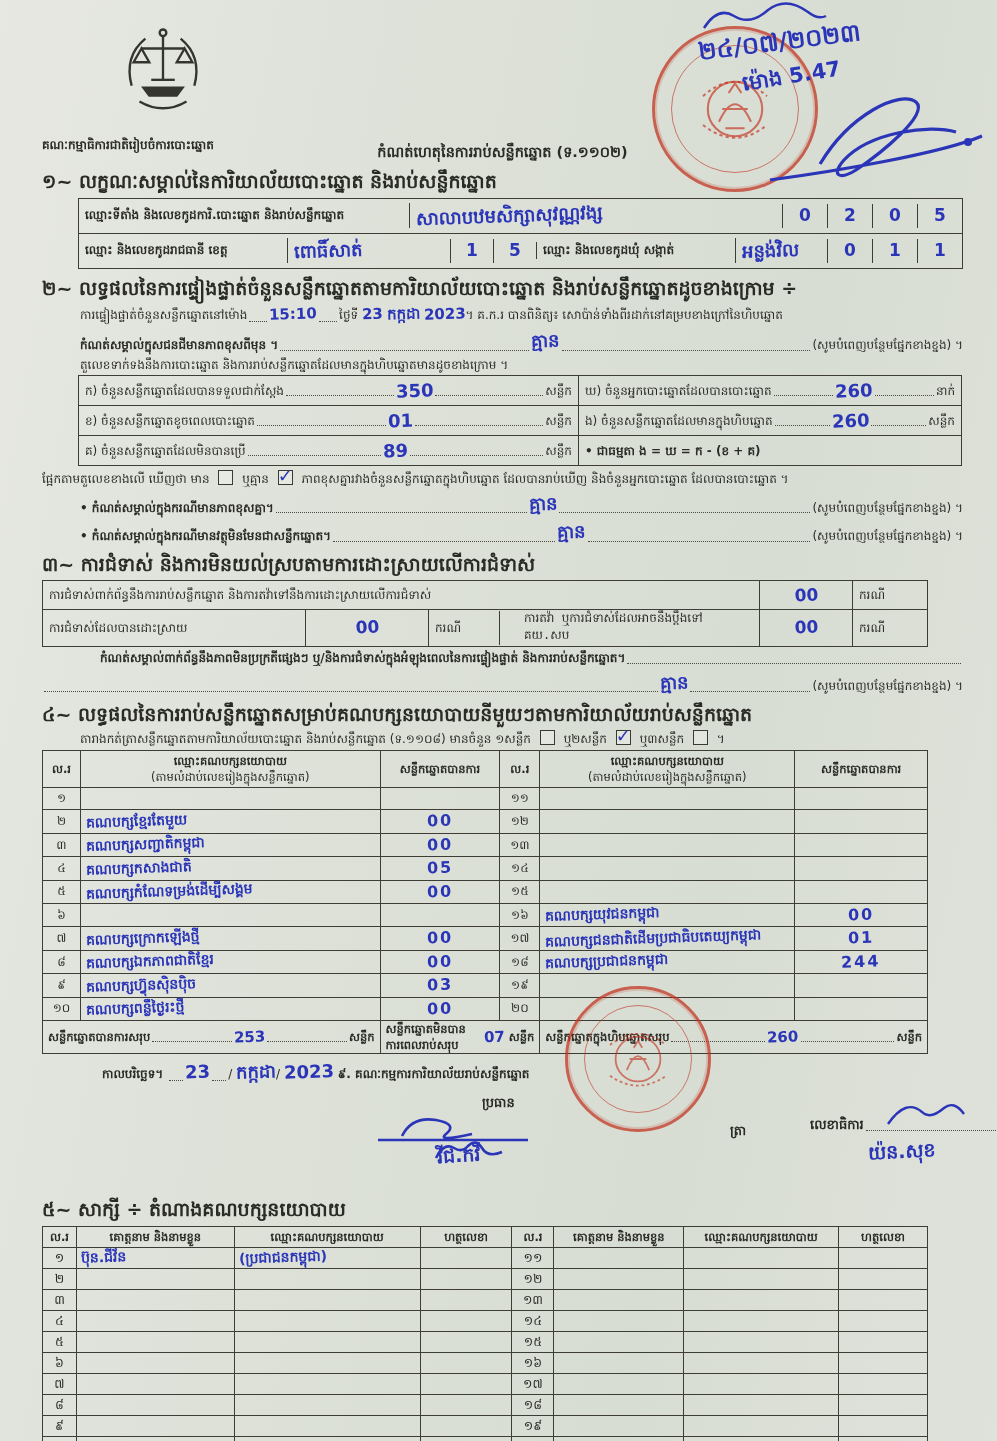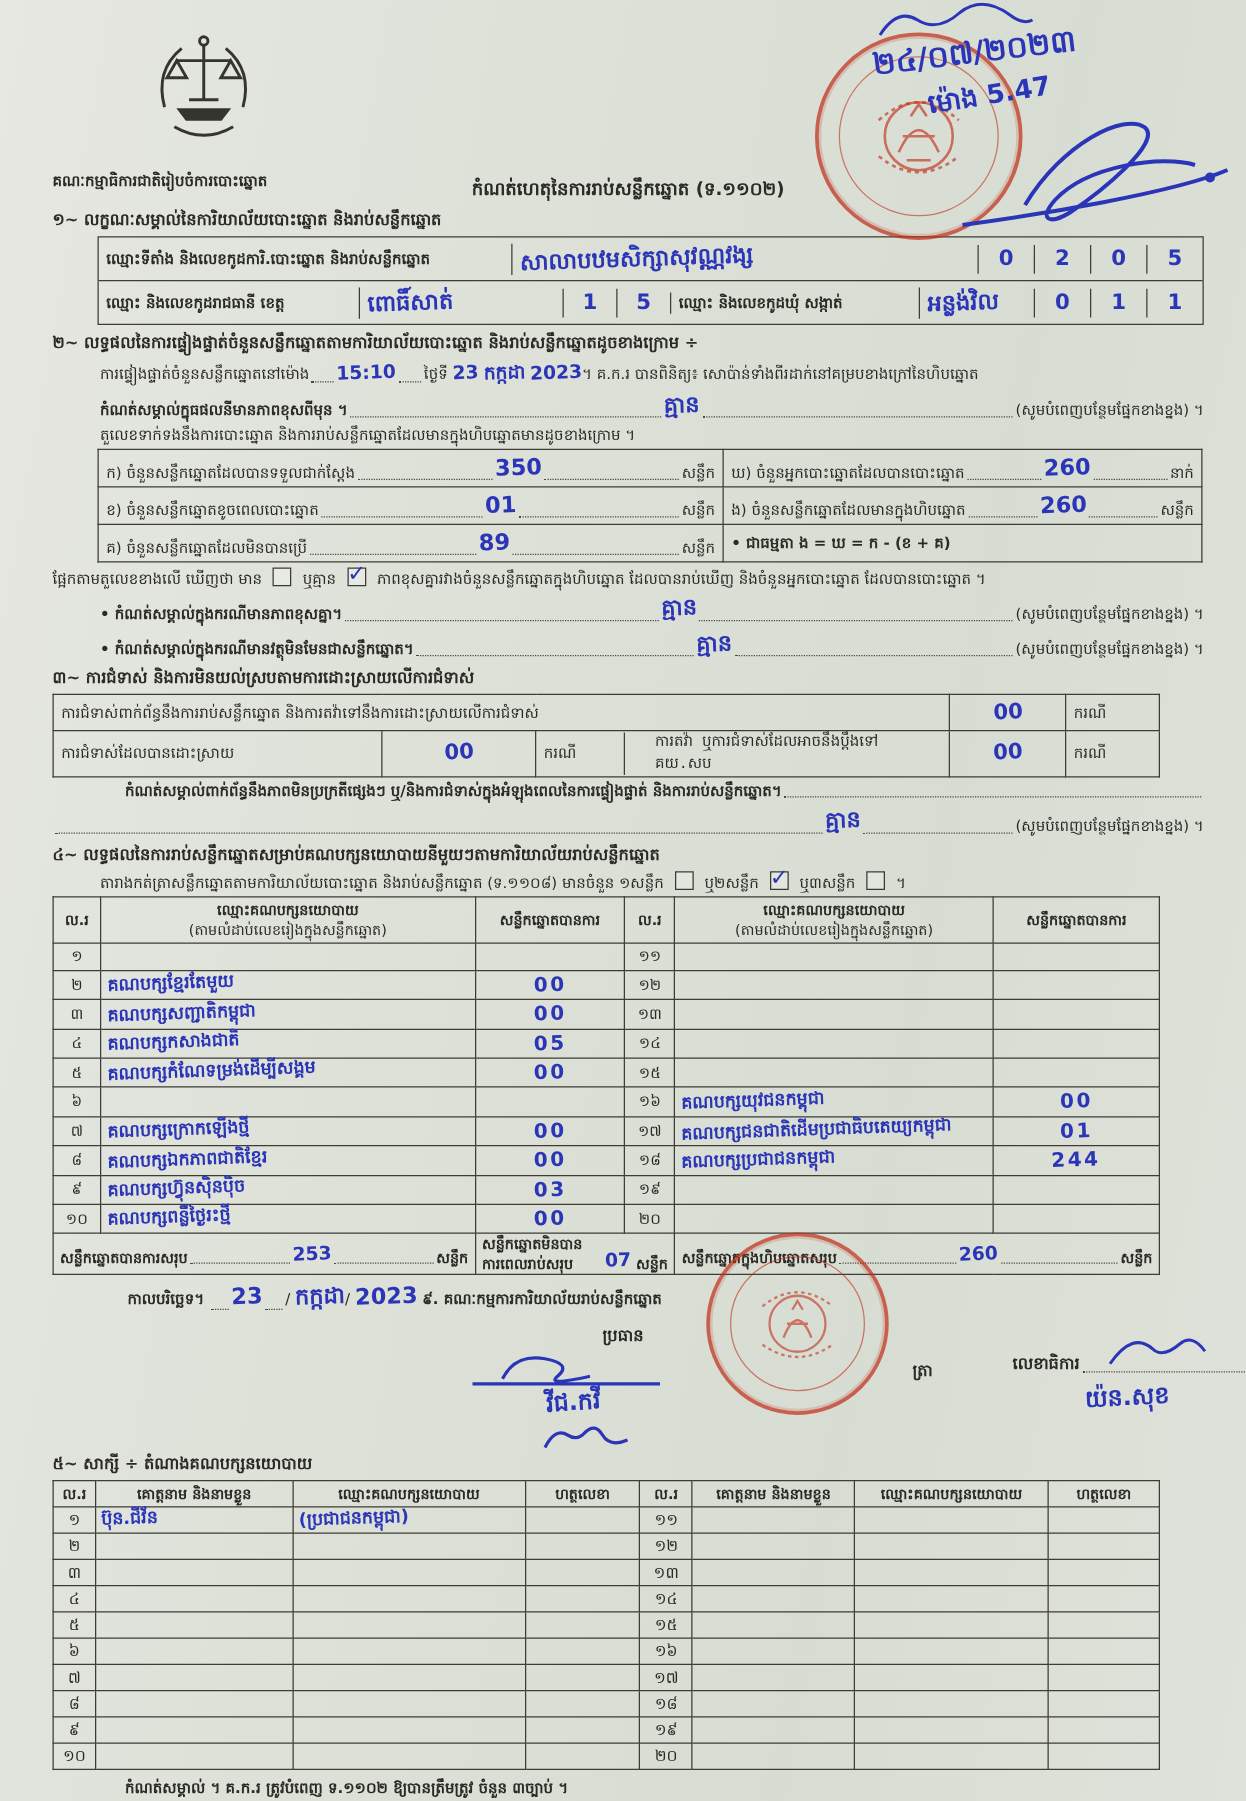--- a/index.html
+++ b/index.html
@@ -32,21 +32,21 @@
   .org{position:absolute;left:0;top:96px;font-weight:bold;font-size:12px;margin-top:33px;}
   .form-title{margin:6px 0 2px;font-weight:bold;font-size:14.5px;text-align:center;}
   
   .stamp{position:absolute;border-radius:50%;border:3px solid rgba(193,47,28,.72);
          box-shadow:inset 0 0 0 2px rgba(193,47,28,.18);z-index:5;}
   .stamp .inner{position:absolute;inset:16px;border-radius:50%;border:1.6px solid rgba(193,47,28,.6);}
   .stamp svg{position:absolute;inset:0;width:100%;height:100%;}
   
   .anno{position:absolute;color:#2b35b8;font-weight:bold;z-index:6;white-space:nowrap;}
   
-  .sec{font-weight:bold;font-size:13px;margin:6px 0 3px;}
+  .sec{font-weight:bold;font-size:19px;margin:6px 0 3px;}
   
   .t1{border:1.6px solid #3d3d36;}
   .t1 .r{display:flex;align-items:center;height:34px;}
   .t1 .r + .r{border-top:1.3px solid #3d3d36;}
   .t1 .c{border-left:1.3px solid #3d3d36;display:flex;align-items:center;padding:0 6px;overflow:visible;}
   .t1 .c:first-child{border-left:none;}
   .t1 .lbl{font-size:12px;font-weight:bold;}
   .box{width:32px;justify-content:center;color:#2b35b8;font-weight:bold;font-size:17px;}
   
   .dots{flex:1;border-bottom:1.4px dotted #4a4a42;height:1em;margin:0 2px 3px;}
@@ -55,21 +55,21 @@
   
   .cb{display:inline-block;width:13px;height:13px;border:1.6px solid #3a3a33;vertical-align:-2px;
       margin:0 5px;position:relative;background:rgba(255,255,255,.25);}
   .cb.checked::after{content:"\2713";position:absolute;left:-1px;top:-8px;color:#2b35b8;
       font-size:18px;font-weight:bold;}
   
   table{border-collapse:collapse;width:100%;}
   .tbl{border:1.6px solid #3d3d36;}
   .tbl td,.tbl th{border:1.3px solid #3d3d36;padding:1px 6px;vertical-align:middle;}
   .stats td{height:27px;font-size:12px;}
-  .cellfill{display:flex;align-items:flex-end;}
+  .cellfill{display:flex;align-items:center;}
   .cellfill .u{white-space:nowrap;}
   .note{margin:3px 0 3px 38px;display:flex;align-items:flex-end;font-size:12px;}
   .para{margin:2px 0;font-size:12px;}
   .indent{margin-left:38px;}
   
   .s3 td{height:26px;font-size:12px;}
   .s3 .val{color:#2b35b8;font-weight:bold;font-size:17px;text-align:center;transform:rotate(-3deg);}
   
   .party th{font-size:11.5px;font-weight:bold;padding:2px 4px;}
   .party td{height:21px;padding:0 5px;font-size:12px;}
@@ -170,21 +170,21 @@
       <span>ការផ្ទៀងផ្ទាត់ចំនួនសន្លឹកឆ្នោតនៅម៉ោង</span><span class="ifill">
           <span class="dots"></span>
           <span class="hw">15:10</span>
           <span class="dots"></span>
         </span><span>ថ្ងៃទី</span>
       <span class="hw">23</span>
       <span class="hw">កក្កដា</span>
       <span class="hw">2023</span><span>។ គ.ក.រ បានពិនិត្យ៖ សោប៉ាន់ទាំងពីរដាក់នៅគម្របខាងក្រៅនៃហិបឆ្នោត</span>
     </div>
     <div class="note">
-      <span class="bold">កំណត់សម្គាល់ក្នុធផលនីមានភាពខុសពីមុន ។</span>
+      <span class="bold">កំណត់សម្គាល់ក្នុសជនជីមានភាពខុសពីមុន ។</span>
       <span class="dots"></span>
       <span class="hw big">គ្មាន</span>
       <span class="dots"></span>
       <span>(សូមបំពេញបន្ថែមផ្នែកខាងខ្នង) ។</span>
     </div>
     <div class="para indent">តួលេខទាក់ទងនឹងការបោះឆ្នោត និងការរាប់សន្លឹកឆ្នោតដែលមានក្នុងហិបឆ្នោតមានដូចខាងក្រោម ។</div>
 
     <table class="tbl stats" style="width:884px;margin-left:36px;">
       <colgroup>
           <col style="width:500px">

